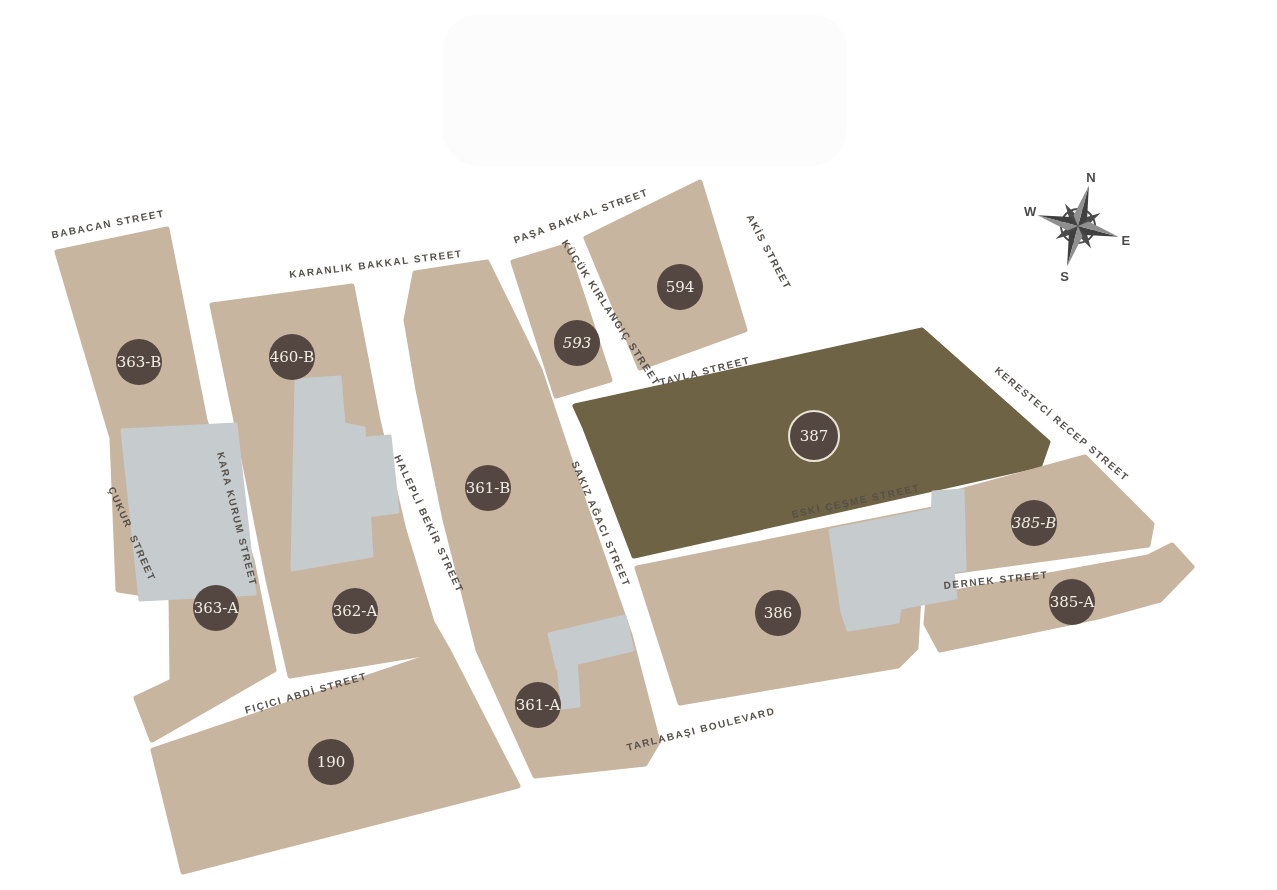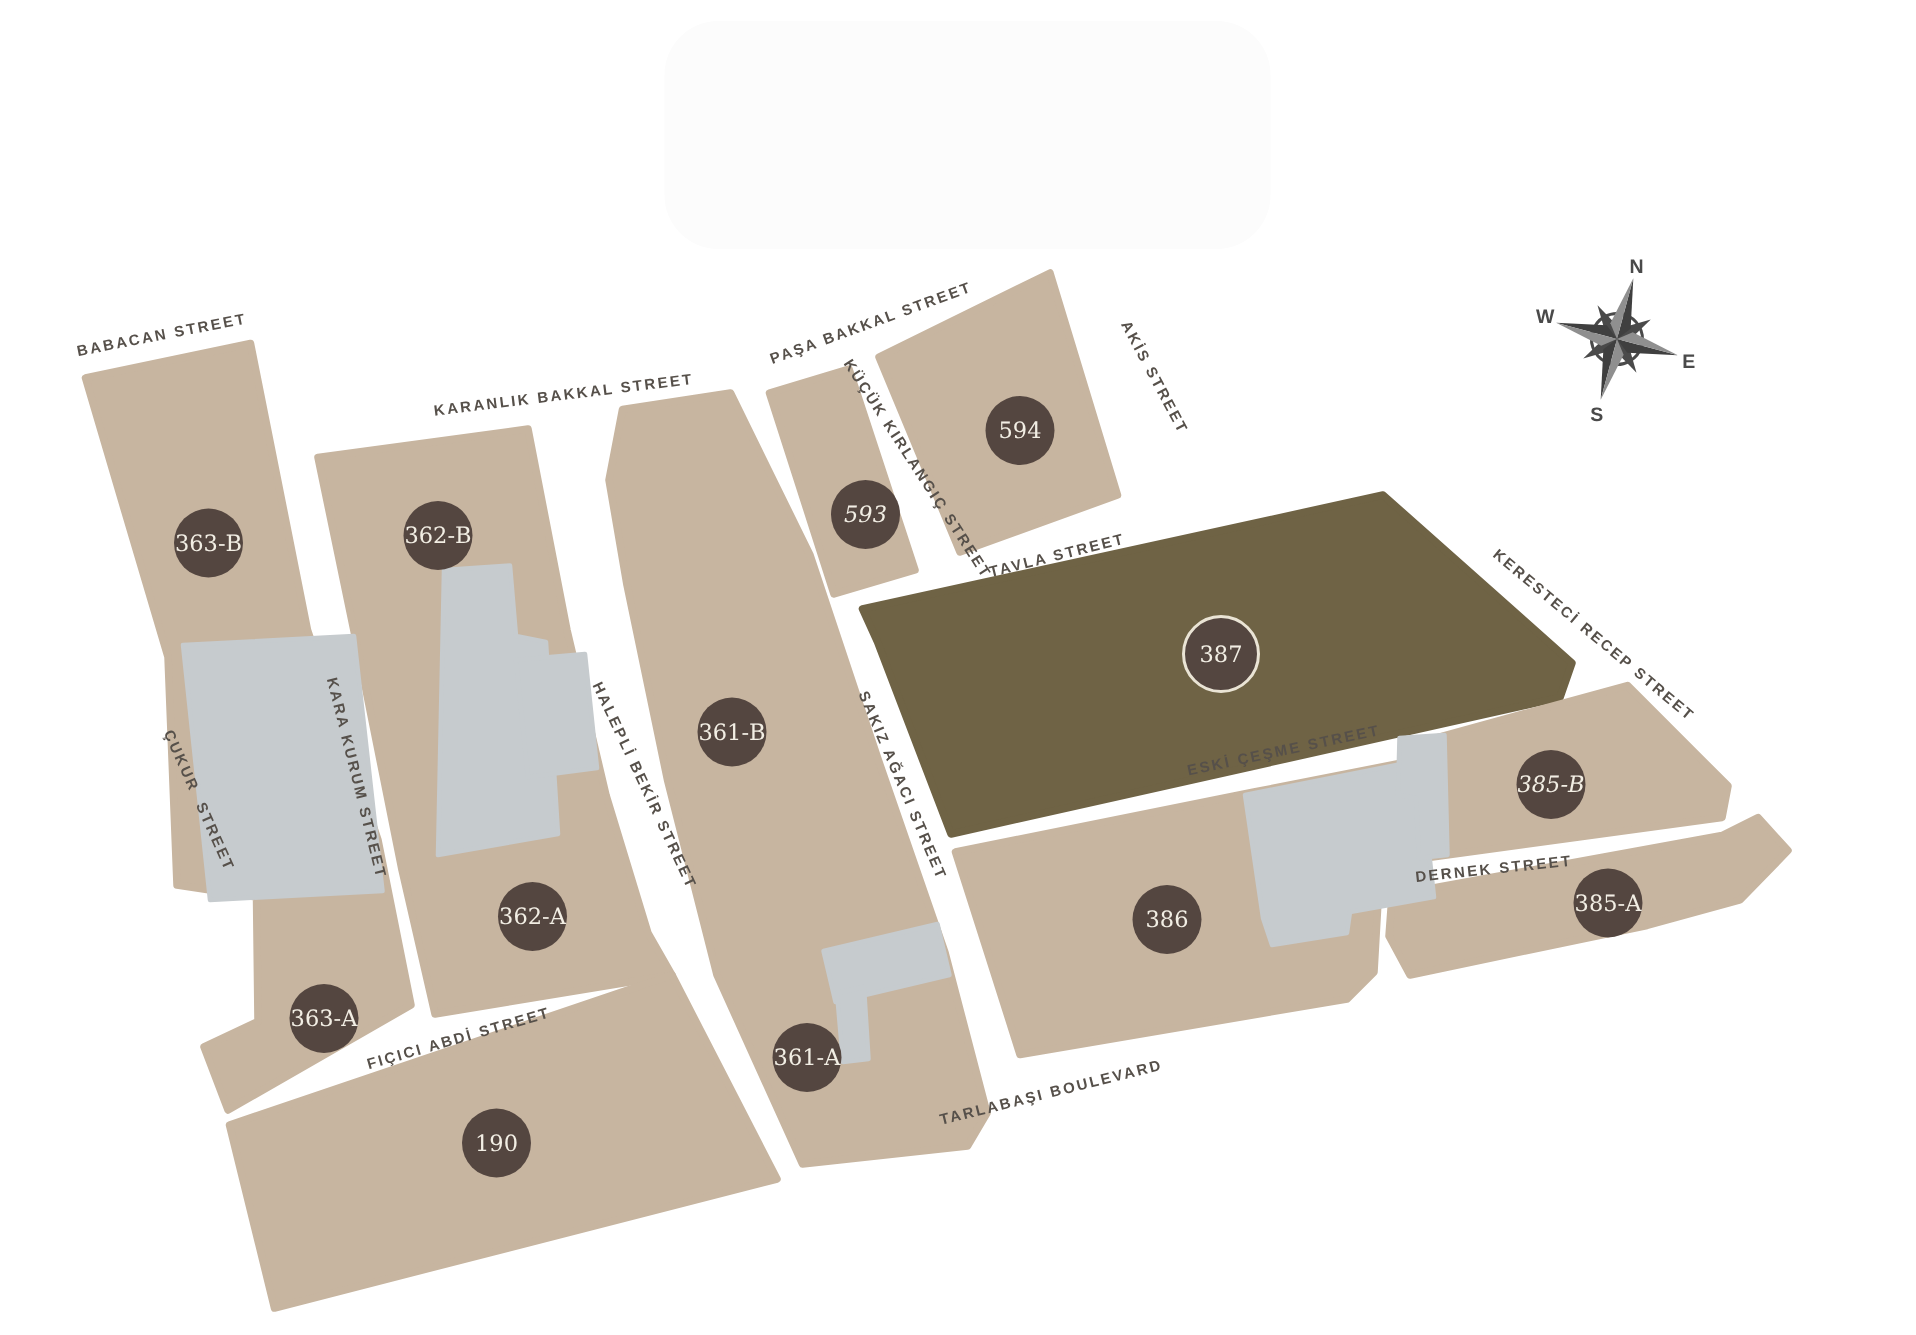--- a/index.html
+++ b/index.html
@@ -106,27 +106,27 @@
       <div class="street-label" style="left: 1062px; top: 424px; transform: translate(-50%, -50%) rotate(40deg);">KERESTECİ RECEP STREET</div>
       <div class="street-label" style="left: 132px; top: 534px; transform: translate(-50%, -50%) rotate(66deg);">ÇUKUR  STREET</div>
       <div class="street-label" style="left: 237px; top: 519px; transform: translate(-50%, -50%) rotate(76deg);">KARA KURUM STREET</div>
       <div class="street-label" style="left: 429px; top: 524px; transform: translate(-50%, -50%) rotate(65deg);">HALEPLİ BEKİR STREET</div>
       <div class="street-label" style="left: 601px; top: 524px; transform: translate(-50%, -50%) rotate(67deg);">SAKIZ AĞACI STREET</div>
       <div class="street-label" style="left: 856px; top: 501px; transform: translate(-50%, -50%) rotate(-12deg);">ESKİ ÇEŞME STREET</div>
       <div class="street-label" style="left: 996px; top: 580px; transform: translate(-50%, -50%) rotate(-6deg);">DERNEK STREET</div>
       <div class="street-label" style="left: 306px; top: 693px; transform: translate(-50%, -50%) rotate(-16deg);">FIÇICI ABDİ STREET</div>
       <div class="street-label" style="left: 701px; top: 729px; transform: translate(-50%, -50%) rotate(-14deg);">TARLABAŞI BOULEVARD</div>
       <div class="badge" style="left: 139px; top: 362px; transform: translate(-50%, -50%);">363-B</div>
-      <div class="badge" style="left: 292px; top: 357px; transform: translate(-50%, -50%);">362-B</div>
+      <div class="badge" style="left: 292px; top: 357px; transform: translate(-50%, -50%);">460-B</div>
       <div class="badge" style="left: 577px; top: 343px; transform: translate(-50%, -50%); font-style: italic;">593</div>
       <div class="badge" style="left: 680px; top: 287px; transform: translate(-50%, -50%);">594</div>
       <div class="badge ringed" style="left: 814px; top: 436px; transform: translate(-50%, -50%);">387</div>
       <div class="badge" style="left: 488px; top: 488px; transform: translate(-50%, -50%);">361-B</div>
       <div class="badge" style="left: 355px; top: 611px; transform: translate(-50%, -50%);">362-A</div>
-      <div class="badge" style="left: 216px; top: 679px; transform: translate(-50%, -50%);">363-A</div>
+      <div class="badge" style="left: 216px; top: 608px; transform: translate(-50%, -50%);">363-A</div>
       <div class="badge" style="left: 1034px; top: 523px; transform: translate(-50%, -50%); font-style: italic;">385-B</div>
       <div class="badge" style="left: 1072px; top: 602px; transform: translate(-50%, -50%);">385-A</div>
       <div class="badge" style="left: 778px; top: 613px; transform: translate(-50%, -50%);">386</div>
       <div class="badge" style="left: 538px; top: 705px; transform: translate(-50%, -50%);">361-A</div>
       <div class="badge" style="left: 331px; top: 762px; transform: translate(-50%, -50%);">190</div>
     </div>
 
 </div>
 
 </body></html>

